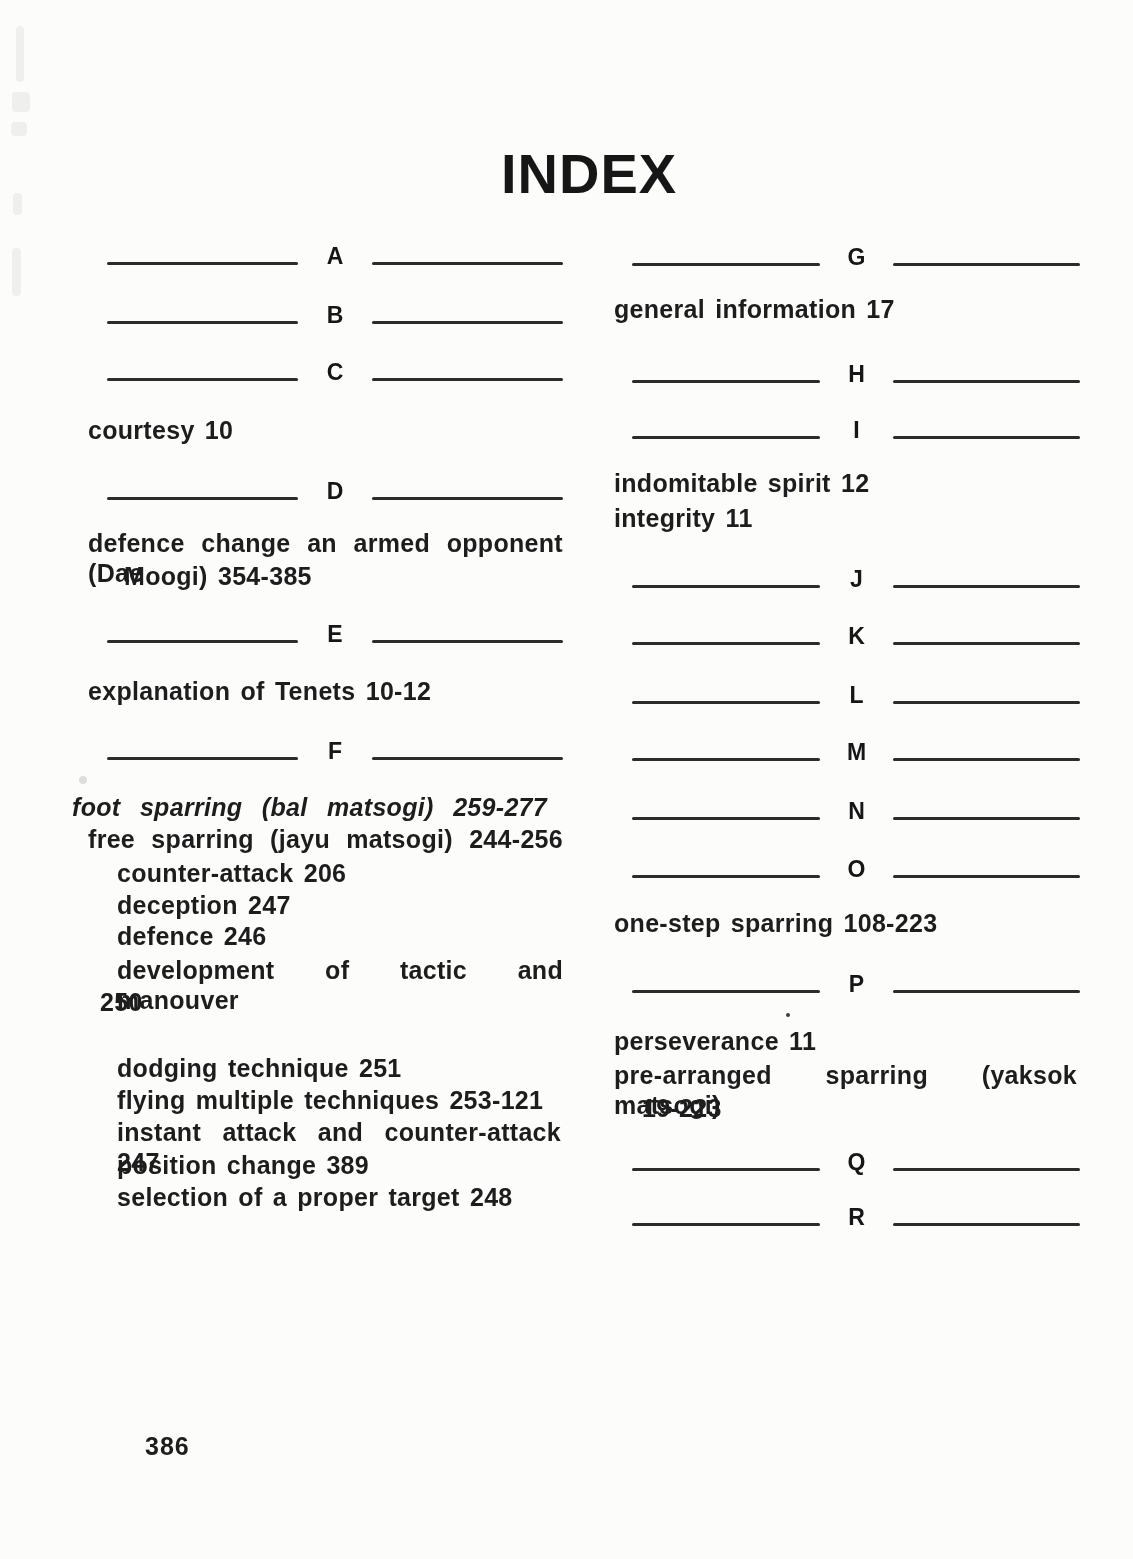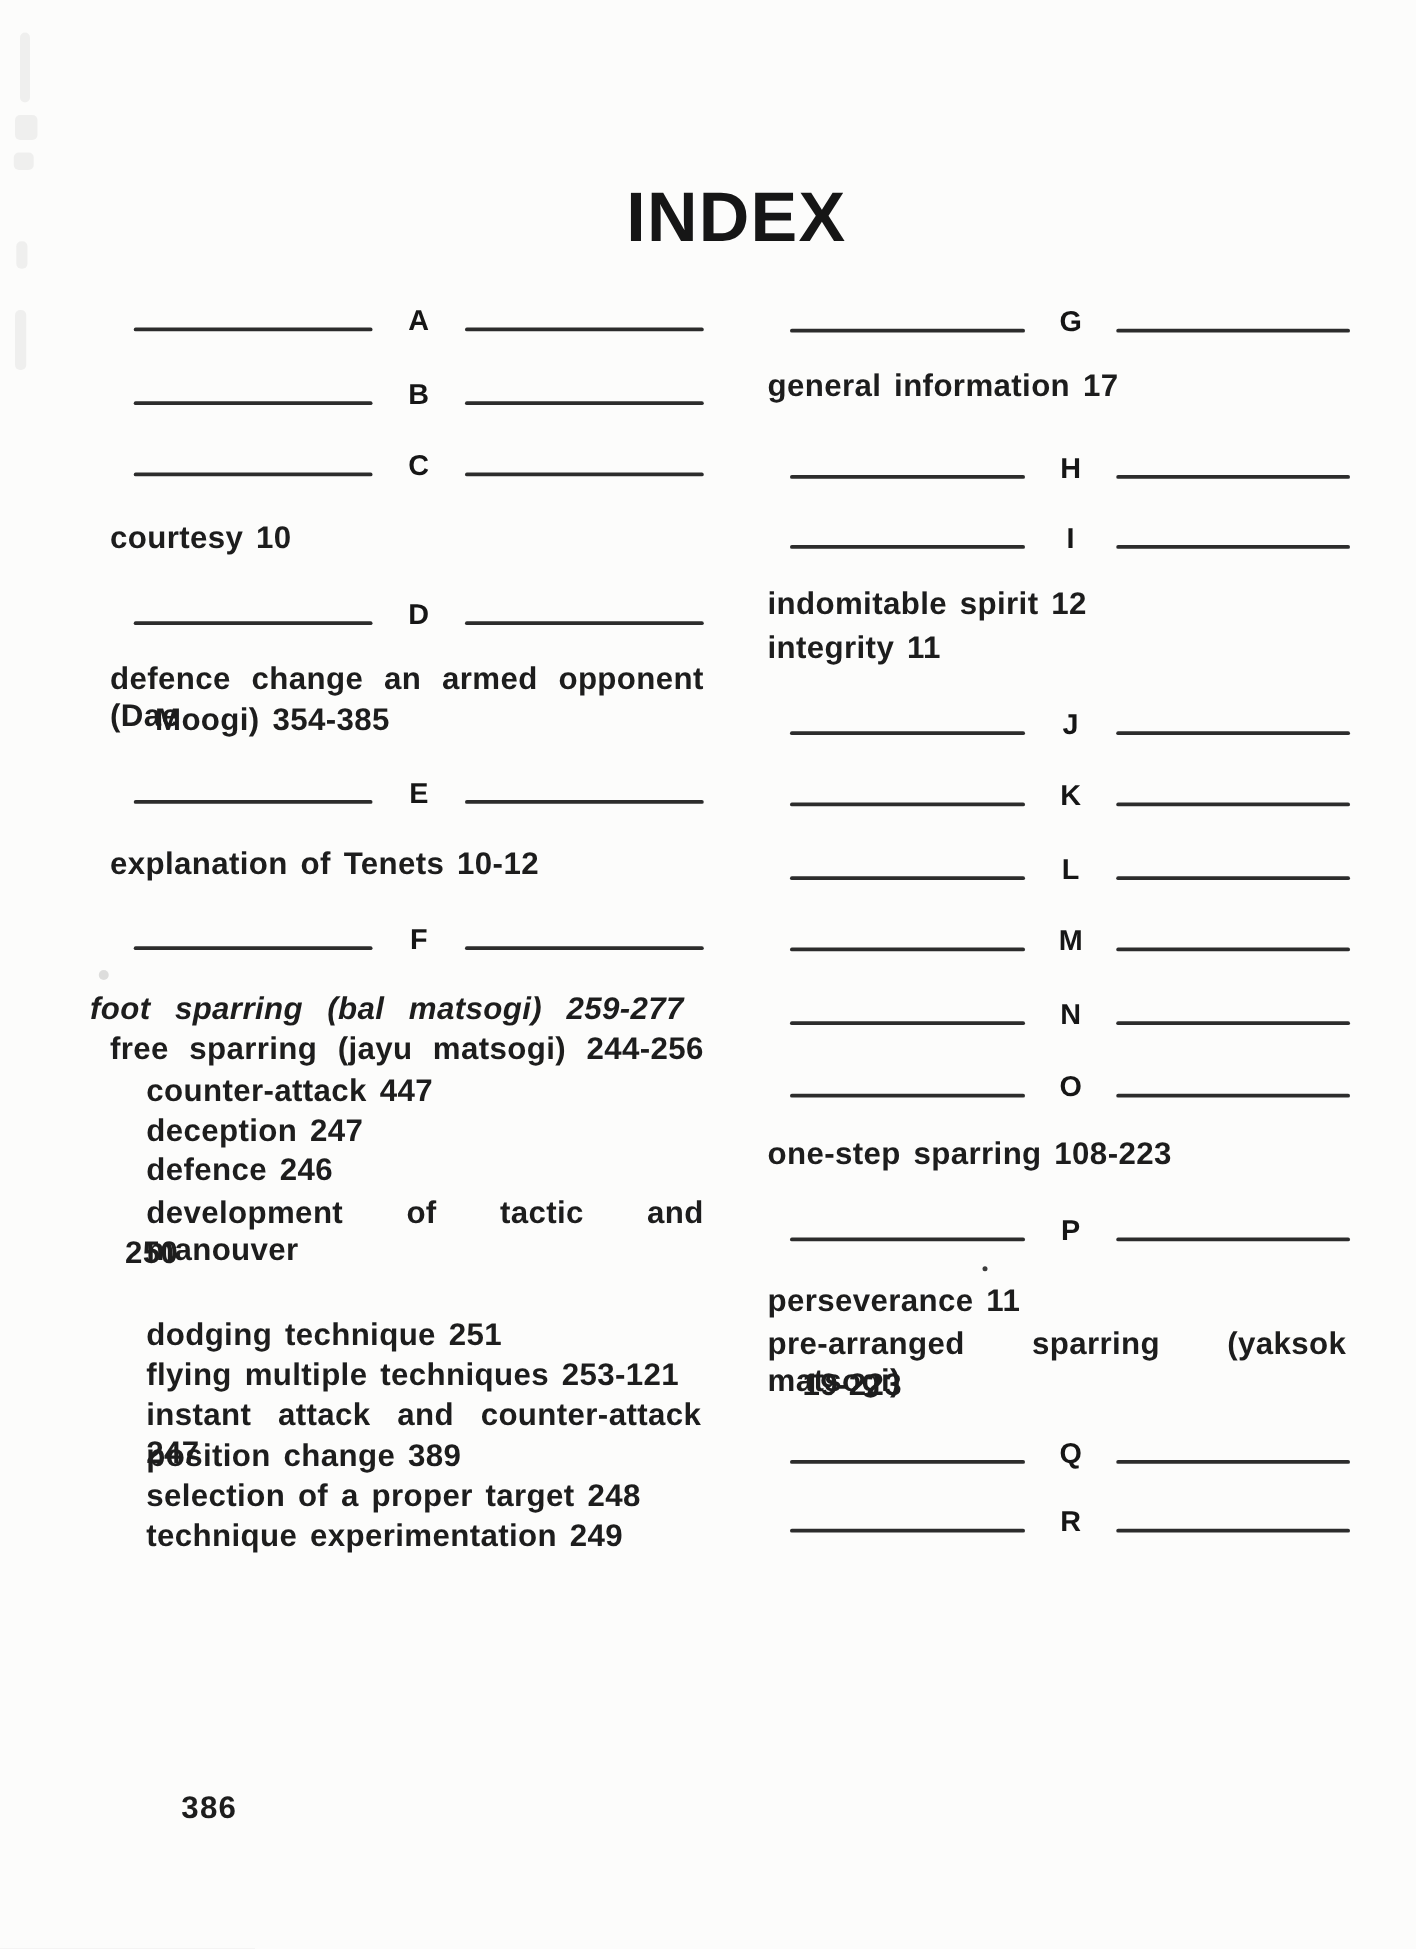--- a/index.html
+++ b/index.html
@@ -97,31 +97,30 @@
   </div>
   <div class="entry" style="left:88px;top:676px;">explanation of Tenets 10-12</div>
 
   <div class="sec" style="left:107px;top:736px;width:456px;">
     <span class="rule" style="left:0;width:191px;"></span>
     <span class="ltr" style="left:191px;width:74px;">F</span>
     <span class="rule" style="left:265px;width:191px;"></span>
   </div>
   <div class="entry just" style="left:72px;top:792px;width:475px;font-style:italic;">foot sparring (bal matsogi) 259-277</div>
   <div class="entry just" style="left:88px;top:824px;width:475px;">free sparring (jayu matsogi) 244-256</div>
-  <div class="entry" style="left:117px;top:858px;">counter-attack 447</div>
+  <div class="entry" style="left:117px;top:858px;">counter-attack 206</div>
   <div class="entry" style="left:117px;top:890px;">deception 247</div>
   <div class="entry" style="left:117px;top:921px;">defence 246</div>
   <div class="entry just" style="left:117px;top:955px;width:446px;">development of tactic and manouver</div>
   <div class="entry" style="left:100px;top:987px;">250</div>
   <div class="entry" style="left:117px;top:1053px;">dodging technique 251</div>
   <div class="entry" style="left:117px;top:1085px;">flying multiple techniques 253-121</div>
   <div class="entry just" style="left:117px;top:1117px;width:444px;">instant attack and counter-attack 247</div>
   <div class="entry" style="left:117px;top:1150px;">position change 389</div>
   <div class="entry" style="left:117px;top:1182px;">selection of a proper target 248</div>
-  <div class="entry" style="left:117px;top:1214px;">technique experimentation 249</div>
 
   <div class="sec" style="left:632px;top:242px;width:448px;">
     <span class="rule" style="left:0;width:188px;"></span>
     <span class="ltr" style="left:188px;width:73px;">G</span>
     <span class="rule" style="left:261px;width:187px;"></span>
   </div>
   <div class="entry" style="left:614px;top:294px;">general information 17</div>
 
   <div class="sec" style="left:632px;top:359px;width:448px;">
     <span class="rule" style="left:0;width:188px;"></span>

